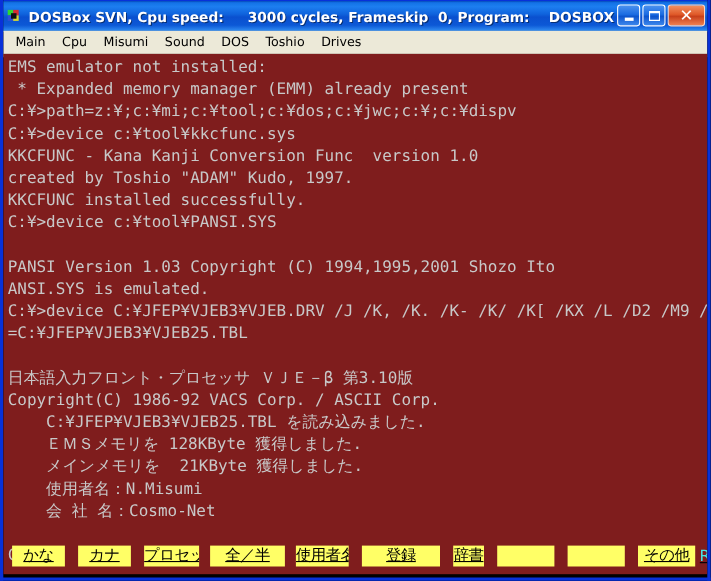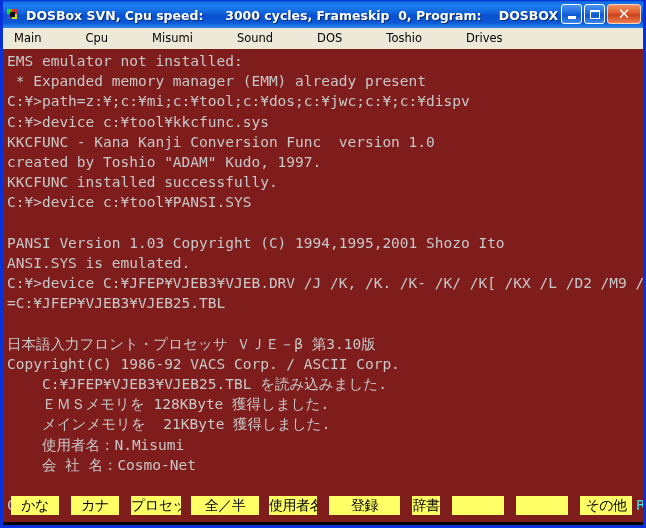--- a/index.html
+++ b/index.html
@@ -109,21 +109,20 @@
   #menubar {
     position: absolute;
     left: 0;
     top: 28px;
     width: 640px;
     height: 21px;
     background: #ece9d8;
     display: flex;
     align-items: center;
     border-bottom: 3px solid #404040;
-    gap: 29px;
   }
   .menu-item {
     color: #000000;
     font-family: "DejaVu Sans", sans-serif;
     font-size: 11.5px;
     padding: 2px 7px 3px 7px;
     margin-right: 1px;
     white-space: nowrap;
     cursor: default;
   }
@@ -155,20 +154,21 @@
 
   
   #fkeybar {
     position: absolute;
     left: 0;
     bottom: 6px;
     width: 640px;
     height: 21px;
     display: flex;
     align-items: center;
+    text-decoration: underline;
   }
   .fkey {
     background: #ffff66;
     color: #000000;
     font-family: "DejaVu Sans", sans-serif;
     font-size: 14px;
     line-height: 19px;
     height: 19px;
     text-align: center;
     white-space: nowrap;

